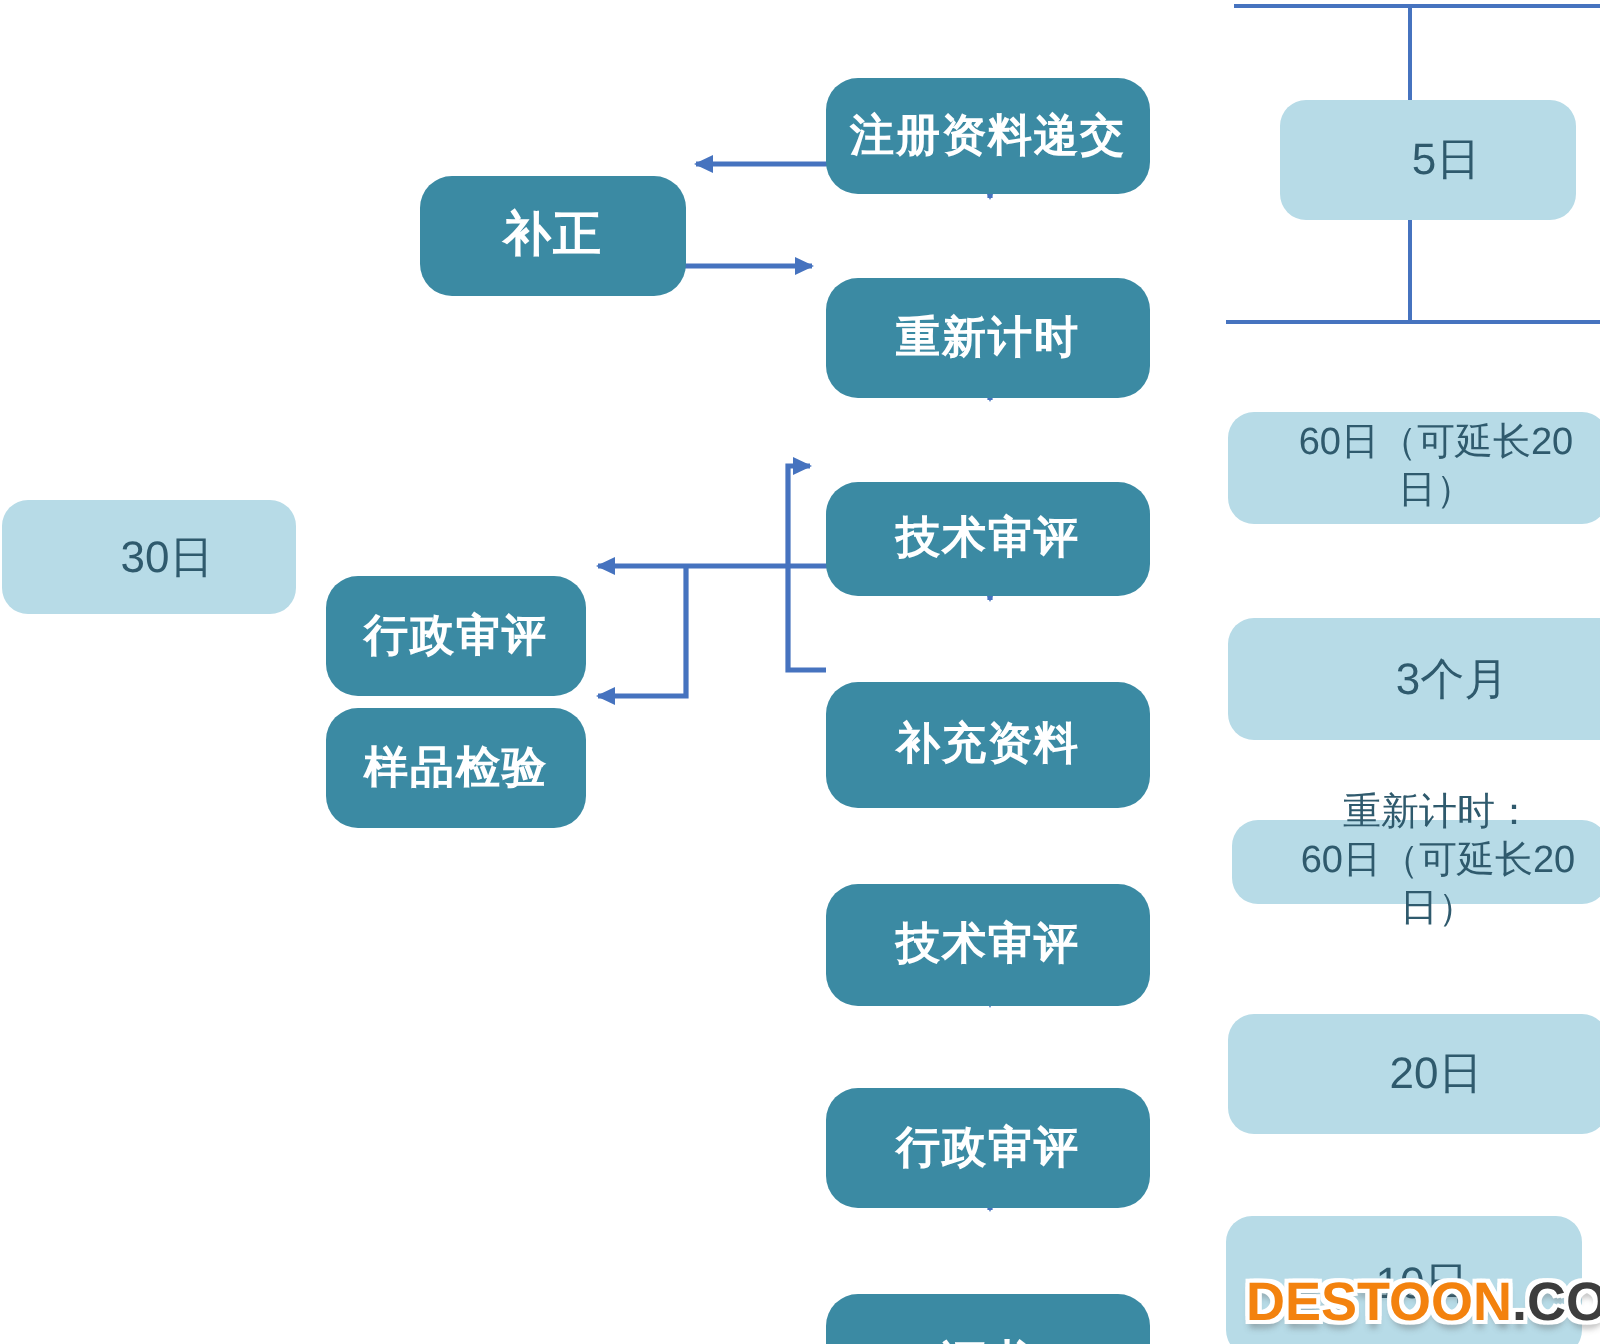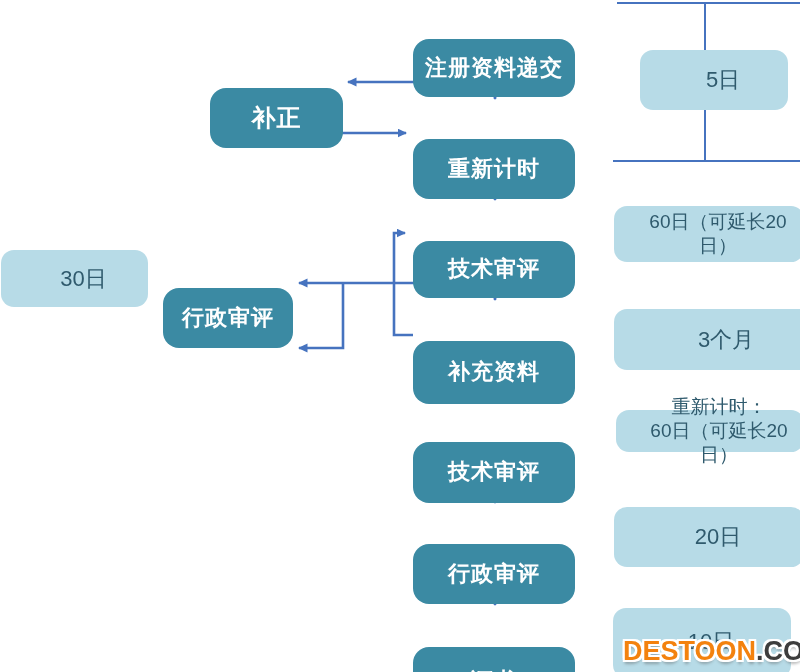--- a/index.html
+++ b/index.html
@@ -112,20 +112,21 @@
   <div class="node" style="left:413px;top:3px;width:162px;height:58px;font-size:22px">注册资料递交</div>
 
   <div class="node" style="left:210px;top:52px;width:133px;height:60px;font-size:24px">补正</div>
 
   <div class="node" style="left:413px;top:103px;width:162px;height:60px;font-size:22px">重新计时</div>
 
   <div class="node" style="left:413px;top:205px;width:162px;height:57px;font-size:22px">技术审评</div>
 
   <div class="node" style="left:163px;top:252px;width:130px;height:60px;font-size:22px">行政审评</div>
 
+  <div class="node" style="left:163px;top:318px;width:130px;height:60px;font-size:22px">样品检验</div>
 
   <div class="node" style="left:413px;top:305px;width:162px;height:63px;font-size:22px">补充资料</div>
 
   <div class="node" style="left:413px;top:406px;width:162px;height:61px;font-size:22px">技术审评</div>
 
   <div class="node" style="left:413px;top:508px;width:162px;height:60px;font-size:22px">行政审评</div>
 
   <div class="node" style="left:413px;top:611px;width:162px;height:69px;font-size:22px">
     <span>证书</span>
   </div>

